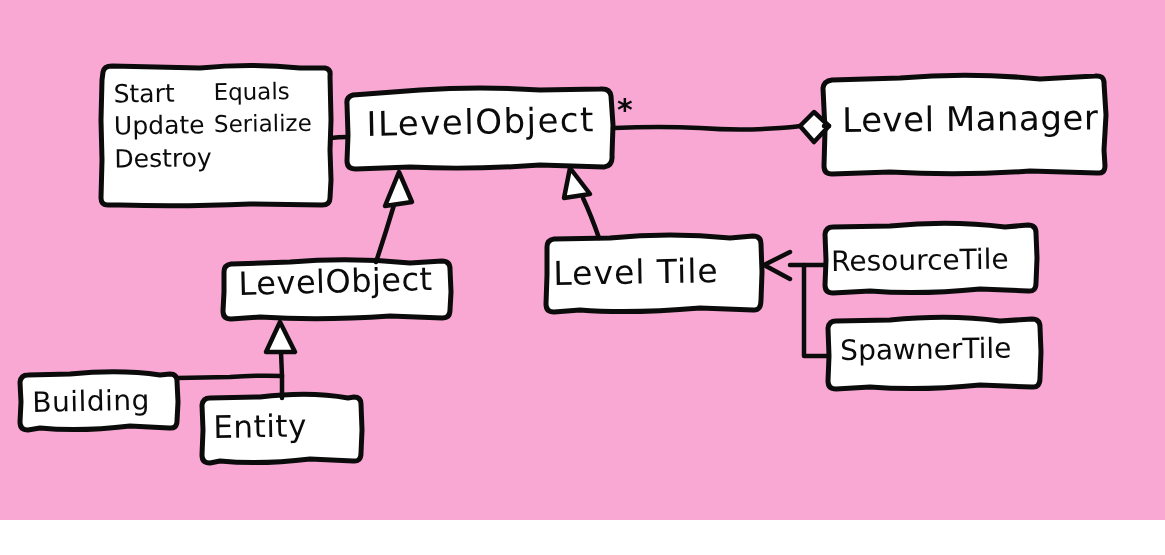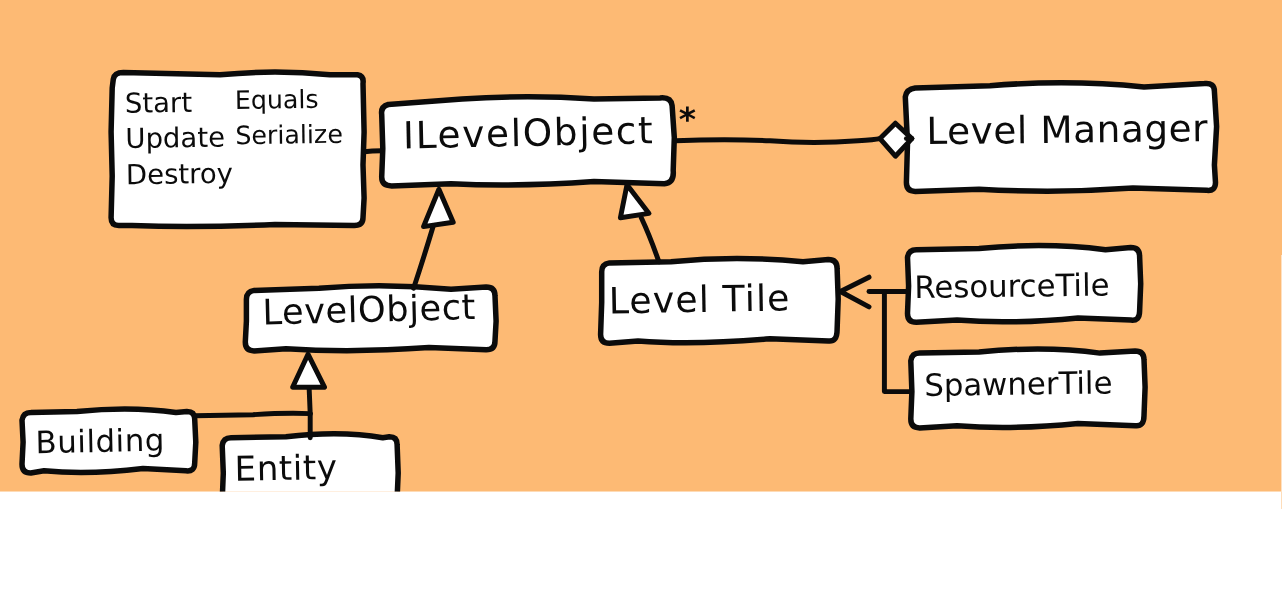--- a/index.html
+++ b/index.html
@@ -3,22 +3,22 @@
 <meta charset="utf-8">
 <style>
   html, body {
     margin: 0;
     padding: 0;
     background: #ffffff;
   }
   #canvas {
     position: relative;
     width: 1165px;
-    height: 447px;
-    background: #fdba74;
+    height: 520px;
+    background: #f9a8d4;
     overflow: hidden;
     font-family: "DejaVu Sans", sans-serif;
   }
   #sketch {
     position: absolute;
     left: 0;
     top: 0;
     width: 1165px;
     height: 555px;
   }

